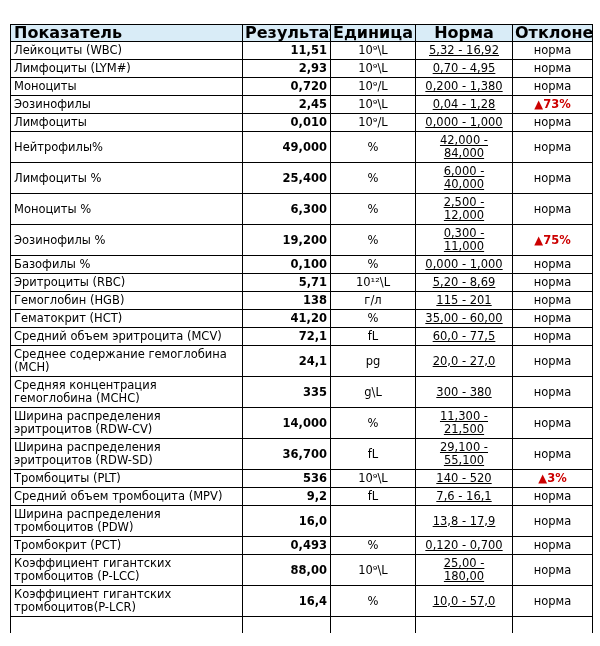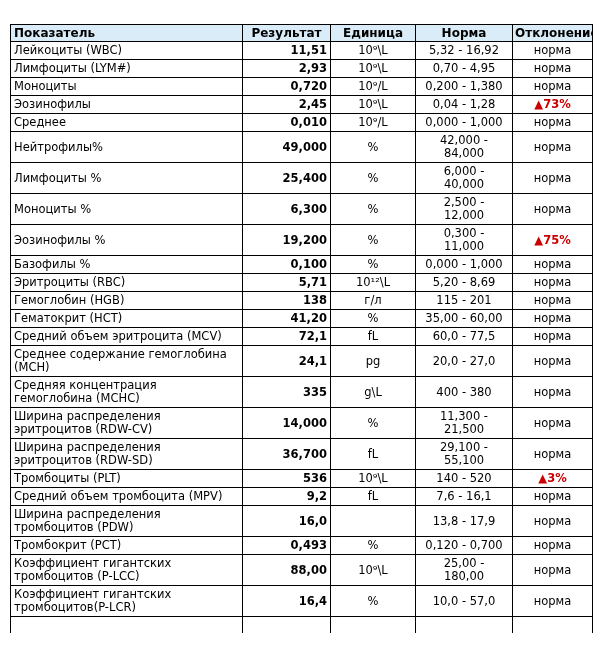--- a/index.html
+++ b/index.html
@@ -15,32 +15,32 @@
     position: absolute; left: 10px; top: 23px;
     font-size: 12.5px; font-weight: bold; white-space: nowrap;
   }
   table.lab {
     position: absolute; left: 10px; top: 24px;
     width: 582px; border-collapse: collapse; table-layout: fixed;
   }
   .lab th, .lab td { border: 1px solid #000; overflow: hidden; }
   .lab th {
     background: #d9ecf7;
-    font-size: 12px; font-weight: bold;
+    font-size: 16px; font-weight: bold;
     line-height: 14px; padding: 1px 2px; text-align: center;
   }
   .lab th.h-name { text-align: left; padding-left: 3px; }
   .lab td {
     font-size: 11.5px; line-height: 13px;
     padding: 2px 3px; vertical-align: middle;
   }
   td.name   { text-align: left; white-space: pre-line; }
   td.result { text-align: right; font-weight: bold; }
   td.unit   { text-align: center; }
-  td.norm   { text-align: center; white-space: pre-line; padding-left: 1px; padding-right: 1px; }
+  td.norm   { text-align: center; white-space: pre-line; padding-left: 1px; padding-right: 1px; text-decoration: underline; }
   td.dev    { text-align: center; }
   td.dev.alert { color: #cc0000; font-weight: bold; margin-top: 8px; }
   tr.stub td { height: 16px; border-bottom: none; }
 </style>
 </head>
 <body>
 
 <div class="page">
   <div class="doc-title">Общий анализ крови (экспресс)</div>
 
@@ -84,21 +84,21 @@
           <td class="dev">норма</td>
         </tr>
         <tr>
           <td class="name">Эозинофилы</td>
           <td class="result">2,45</td>
           <td class="unit">10⁹\L</td>
           <td class="norm">0,04 - 1,28</td>
           <td class="dev alert">▲73%</td>
         </tr>
         <tr>
-          <td class="name">Среднее</td>
+          <td class="name">Лимфоциты</td>
           <td class="result">0,010</td>
           <td class="unit">10⁹/L</td>
           <td class="norm">0,000 - 1,000</td>
           <td class="dev">норма</td>
         </tr>
         <tr>
           <td class="name">Нейтрофилы%</td>
           <td class="result">49,000</td>
           <td class="unit">%</td>
           <td class="norm">42,000 -
@@ -170,21 +170,21 @@
           <td class="result">24,1</td>
           <td class="unit">pg</td>
           <td class="norm">20,0 - 27,0</td>
           <td class="dev">норма</td>
         </tr>
         <tr>
           <td class="name">Средняя концентрация
 гемоглобина (MCHC)</td>
           <td class="result">335</td>
           <td class="unit">g\L</td>
-          <td class="norm">400 - 380</td>
+          <td class="norm">300 - 380</td>
           <td class="dev">норма</td>
         </tr>
         <tr>
           <td class="name">Ширина распределения
 эритроцитов (RDW-CV)</td>
           <td class="result">14,000</td>
           <td class="unit">%</td>
           <td class="norm">11,300 -
 21,500</td>
           <td class="dev">норма</td>

